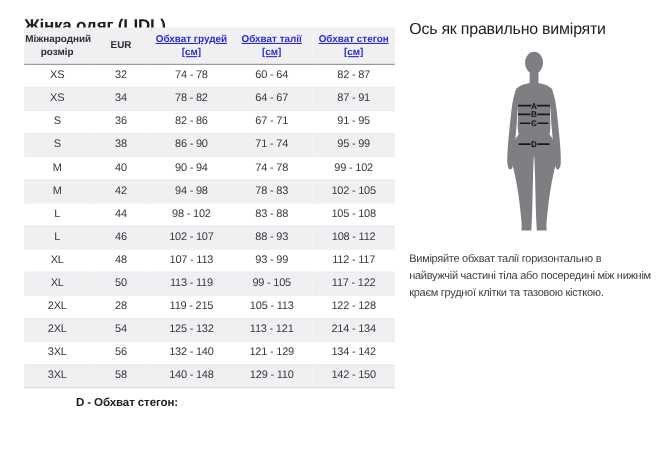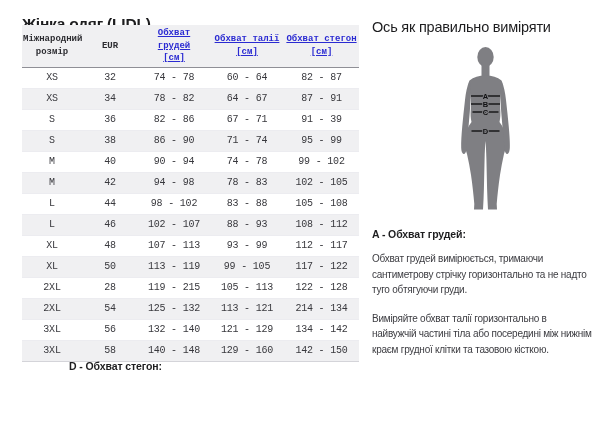--- a/index.html
+++ b/index.html
@@ -21,21 +21,21 @@
     font-size:15.5px;font-weight:bold;color:var(--heading);
     letter-spacing:-0.2px;
   }
   .right-title{
     position:absolute;left:372px;top:7px;
     font-size:14.5px;font-weight:normal;color:var(--heading);
     letter-spacing:-0.2px;
   }
   table.size-table{
     position:absolute;left:22px;top:25px;width:337px;
-    border-collapse:collapse;table-layout:fixed;font-family:Liberation Mono, monospace;
+    border-collapse:collapse;table-layout:fixed;
   }
   table.size-table col.c1{width:60px;}
   table.size-table col.c2{width:56px;}
   table.size-table col.c3{width:72px;}
   table.size-table col.c4{width:74px;}
   table.size-table col.c5{width:75px;}
   table.size-table th{
     background:var(--stripe);
     font-size:9px;font-weight:bold;color:#2c2c31;
     text-align:center;vertical-align:middle;
@@ -122,21 +122,21 @@
         <td>34</td>
         <td>78 - 82</td>
         <td>64 - 67</td>
         <td>87 - 91</td>
       </tr>
       <tr>
         <td>S</td>
         <td>36</td>
         <td>82 - 86</td>
         <td>67 - 71</td>
-        <td>91 - 39</td>
+        <td>91 - 95</td>
       </tr>
       <tr>
         <td>S</td>
         <td>38</td>
         <td>86 - 90</td>
         <td>71 - 74</td>
         <td>95 - 99</td>
       </tr>
       <tr>
         <td>M</td>
@@ -198,21 +198,21 @@
         <td>3XL</td>
         <td>56</td>
         <td>132 - 140</td>
         <td>121 - 129</td>
         <td>134 - 142</td>
       </tr>
       <tr>
         <td>3XL</td>
         <td>58</td>
         <td>140 - 148</td>
-        <td>129 - 160</td>
+        <td>129 - 110</td>
         <td>142 - 150</td>
       </tr>
     </tbody>
 </table>
 
 <div class="section-d">
   <p class="measure-heading">D - Обхват стегон:</p>
 </div>
 
 <div class="figure-wrap">
@@ -230,21 +230,17 @@
     <line class="meas-line" x1="13.5" y1="85" x2="41.5" y2="85"></line>
     <text class="fig-label" x="27.5" y="52.8" text-anchor="middle">A</text>
     <text class="fig-label" x="27.5" y="60.8" text-anchor="middle">B</text>
     <text class="fig-label" x="27.5" y="68.8" text-anchor="middle">C</text>
     <text class="fig-label" x="27.5" y="87.8" text-anchor="middle">D</text>
   </svg>
 </div>
 
 <div class="right-sections">
   <div>
-    <p class="measure-heading">A - Обхват грудей:</p>
-    <p class="measure-text">Обхват грудей вимірюється, тримаючи сантиметрову стрічку горизонтально та не надто туго обтягуючи груди.</p>
-  </div>
-  <div>
   </div>
   <div>
     <p class="measure-text">Виміряйте обхват талії горизонтально в найвужчій частині тіла або посередині між нижнім краєм грудної клітки та тазовою кісткою.</p>
   </div>
 </div>
 
 </body></html>

